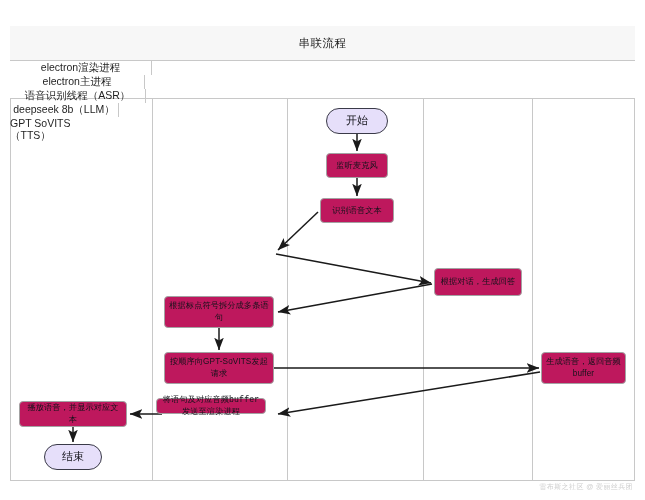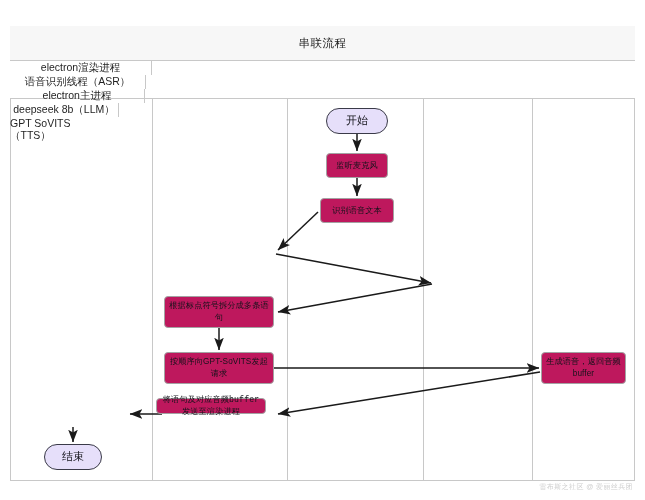--- a/index.html
+++ b/index.html
@@ -134,22 +134,22 @@
 <div id="canvas">
 
   <div class="lane-frame"></div>
 
   <div class="title-band">
     <span class="txt">串联流程</span>
   </div>
 
   <div class="header-band">
     <div class="header-cell" style="width:142px">electron渲染进程</div>
+    <div class="header-cell" style="width:135px">electron主进程</div>
     <div class="header-cell" style="width:136px">语音识别线程（ASR）</div>
-    <div class="header-cell" style="width:135px">electron主进程</div>
     <div class="header-cell" style="width:109px">deepseek 8b（LLM）</div>
     <div class="header-cell" style="width:101px">GPT SoVITS（TTS）</div>
   </div>
 
   <div class="lane-sep" style="left:152px"></div>
   <div class="lane-sep" style="left:287px"></div>
   <div class="lane-sep" style="left:423px"></div>
   <div class="lane-sep" style="left:532px"></div>
 
   <svg id="arrows" viewBox="0 0 645 500">
@@ -180,27 +180,29 @@
     <line x1="73" y1="427" x2="73" y2="442" stroke="#1a1a1a" stroke-width="1.5" marker-end="url(#ah)"></line>
   </svg>
 
   <div class="node terminator" style="left:326px; top:108px; width:62px; height:26px;">开始</div>
 
   <div class="node" style="left:326px; top:153px; width:62px; height:25px;">监听麦克风</div>
 
   <div class="node" style="left:320px; top:198px; width:74px; height:25px;">识别语音文本</div>
 
 
+  <div class="node" style="left:434px; top:268px; width:88px; height:28px;">根据对话，生成回答</div>
 
   <div class="node" style="left:164px; top:296px; width:110px; height:32px;">根据标点符号拆分成多条语句</div>
 
   <div class="node" style="left:164px; top:352px; width:110px; height:32px;">按顺序向GPT-SoVITS发起请求</div>
 
   <div class="node" style="left:541px; top:352px; width:85px; height:32px;">生成语音，返回音频buffer</div>
 
   <div class="node" style="left:156px; top:398px; width:110px; height:16px;font-family:Liberation Mono, monospace;">将语句及对应音频buffer发送至渲染进程</div>
 
+  <div class="node" style="left:19px; top:401px; width:108px; height:26px;">播放语音，并显示对应文本</div>
 
   <div class="node terminator" style="left:44px; top:444px; width:58px; height:26px;">结束</div>
 
   <div class="watermark">雷布斯之社区 @ 爱丽丝兵团</div>
 
 </div>
 
 </body></html>

